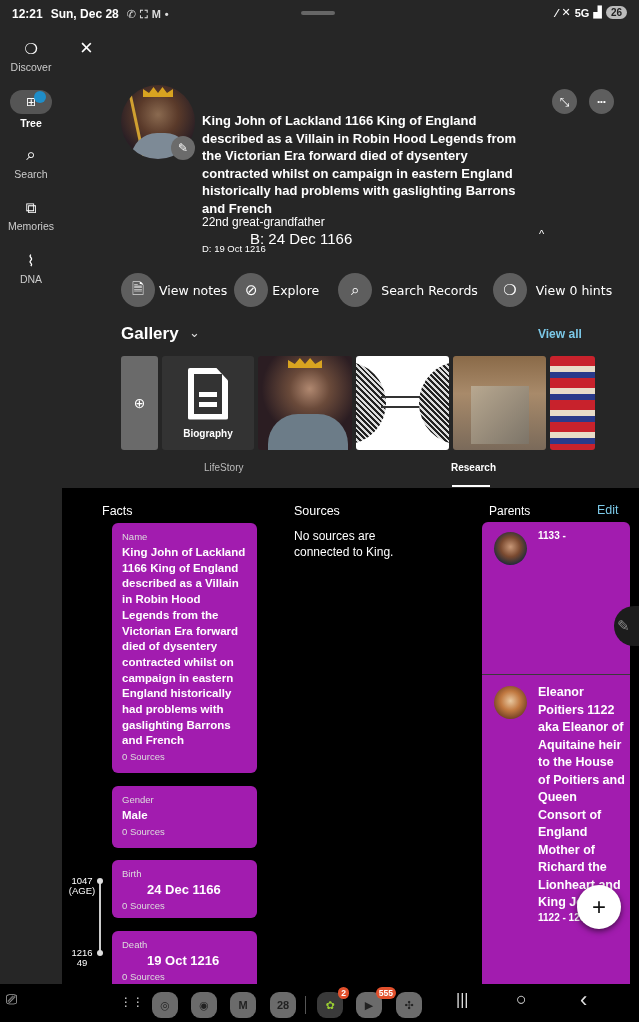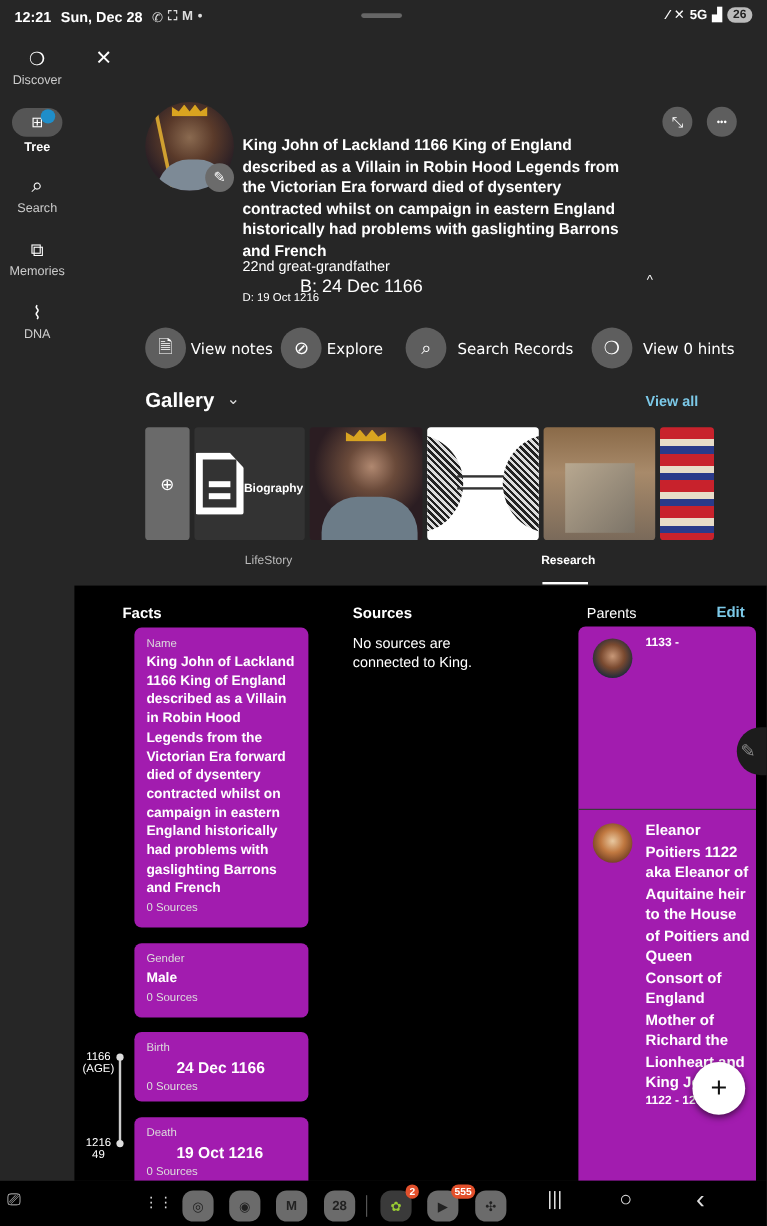--- a/index.html
+++ b/index.html
@@ -47,21 +47,21 @@
   .action .t { font-family: "DejaVu Sans", sans-serif; font-size: 12.5px; margin-left: 4px; color: #fff; }
 
   
   .gallery-title { position: absolute; left: 121px; top: 324px; font-size: 17px; font-weight: bold; }
   .gallery-chev { position: absolute; left: 189px; top: 325px; font-size: 13px; color: #ddd; }
   .view-all { position: absolute; left: 538px; top: 327px; font-size: 12px; font-weight: bold; color: #7cc9e8; }
 
   .thumbs { position: absolute; top: 356px; left: 121px; display: flex; gap: 4px; height: 94px; }
   .thumb { height: 94px; border-radius: 3px; overflow: hidden; position: relative; }
   .t-add { width: 37px; background: #6a6a6a; display: flex; align-items: center; justify-content: center; font-size: 14px; }
-  .t-bio { width: 92px; background: #333; display: flex; flex-direction: row; align-items: center; justify-content: center; }
+  .t-bio { width: 92px; background: #333; display: flex; flex-direction: column; align-items: center; justify-content: center; }
   .t-bio .doc { width: 40px; height: 52px; border: 6px solid #fff; border-radius: 2px; position: relative; clip-path: polygon(0 0, 70% 0, 100% 25%, 100% 100%, 0 100%); }
   .t-bio .doc::before { content: ""; position: absolute; left: 5px; top: 18px; width: 18px; height: 5px; background: #fff; box-shadow: 0 10px 0 #fff; }
   .t-bio .cap { font-size: 10px; font-weight: bold; margin-top: 8px; }
   .t-king { width: 94px; background: radial-gradient(circle at 55% 35%, #b08870 0%, #6a4a3a 25%, #2b1d22 60%); }
   .t-king::after { content: ""; position: absolute; left: 10px; bottom: 0; width: 80px; height: 36px; background: #6c7c88; border-radius: 30px 30px 0 0; }
   .t-king .crown { position: absolute; left: 30px; top: 2px; width: 34px; height: 10px; background: #d9a420; clip-path: polygon(0 100%,0 20%,20% 60%,35% 0,50% 60%,65% 0,80% 60%,100% 20%,100% 100%); }
   .t-seal { width: 93px; background: #fff; }
   .t-seal .c1, .t-seal .c2 { position: absolute; top: 6px; width: 80px; height: 82px; border-radius: 50%; background: repeating-linear-gradient(45deg, #222 0 2px, #ddd 2px 4px); }
   .t-seal .c1 { left: -50px; } .t-seal .c2 { right: -50px; }
   .t-seal .ln { position: absolute; left: 25px; right: 25px; top: 40px; height: 12px; border-top: 2px solid #333; border-bottom: 2px solid #333; }
@@ -70,21 +70,21 @@
   .t-tapestry { width: 45px; background: repeating-linear-gradient(180deg, #c8222c 0 10px, #e8dcc8 10px 16px, #2a3a8a 16px 22px); }
 
   .tabs { position: absolute; top: 458px; left: 121px; width: 518px; height: 30px; }
   .tab { position: absolute; top: 4px; font-size: 10px; }
   .tab-life { left: 83px; color: #bbb; }
   .tab-research { left: 330px; color: #fff; font-weight: bold; }
   .tab-underline { position: absolute; left: 331px; top: 27px; width: 38px; height: 2px; background: #fff; }
 
   
   .panel { position: absolute; left: 62px; top: 488px; width: 577px; height: 496px; background: #000; overflow: hidden; }
-  .col-h { position: absolute; font-size: 12.5px; font-weight: bold; }
+  .col-h { position: absolute; font-size: 12.5px; font-weight: normal; }
   .card { position: absolute; background: #a21caf; border-radius: 6px; }
   .fact { left: 50px; width: 145px; padding: 8px 10px; }
   .fact .k { font-size: 9.5px; color: #ddd; margin-bottom: 3px; }
   .fact .v { font-size: 11.5px; font-weight: bold; line-height: 15.7px; color: #fff; }
   .fact .v.big { font-size: 13px; margin-left: 25px; }
   .fact .s { font-size: 9.5px; color: #ddd; margin-top: 2px; }
 
   .timeline { position: absolute; left: 37px; top: 393px; width: 2px; height: 72px; background: #ccc; }
   .tl-dot { position: absolute; left: 35px; width: 6px; height: 6px; border-radius: 50%; background: #ddd; }
   .tl-lbl { position: absolute; left: 0; width: 40px; text-align: center; font-size: 9.5px; line-height: 10px; color: #fff; }
@@ -249,21 +249,21 @@
   <div class="card fact" style="top:443px;height:62px;">
     <div class="k">Death</div>
     <div class="v big">19 Oct 1216</div>
     <div class="s">0 Sources</div>
   </div>
 
   <div class="timeline"></div>
   <div class="tl-dot" style="top:390px;"></div>
   <div class="tl-dot" style="top:462px;"></div>
   <div class="tl-lbl" style="top:388px;">
-    <div>1166</div>
+    <div>1047</div>
     <div>(AGE)</div>
   </div>
   <div class="tl-lbl" style="top:460px;">
     <div>1216</div>
     <div>49</div>
   </div>
 
   <div class="col-h" style="left:232px;top:16px;">Sources</div>
   <div class="src-text">No sources are connected to King.</div>
 

